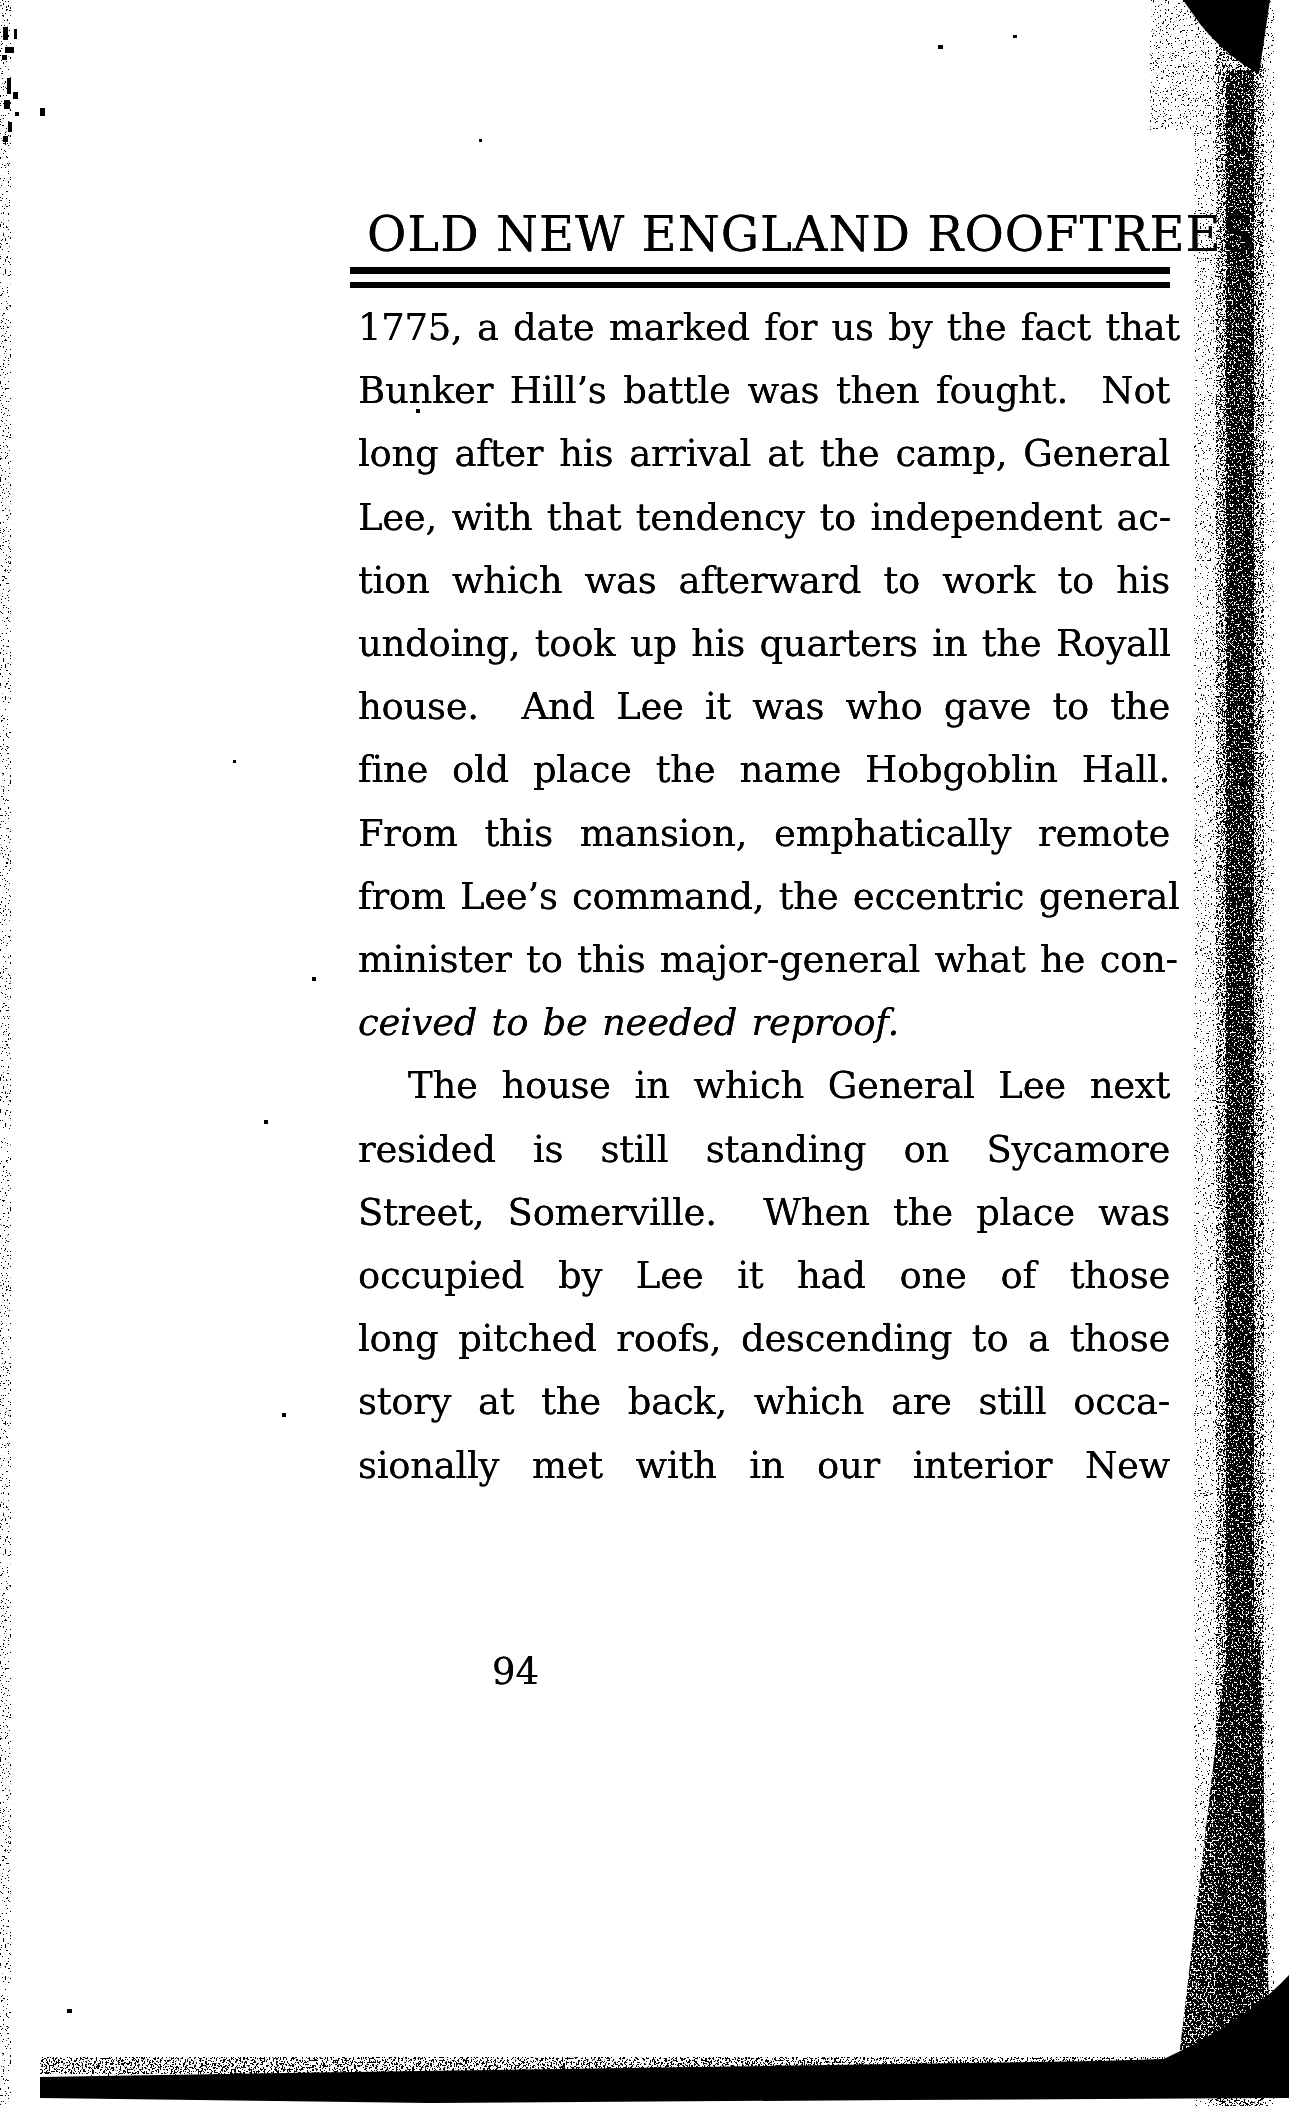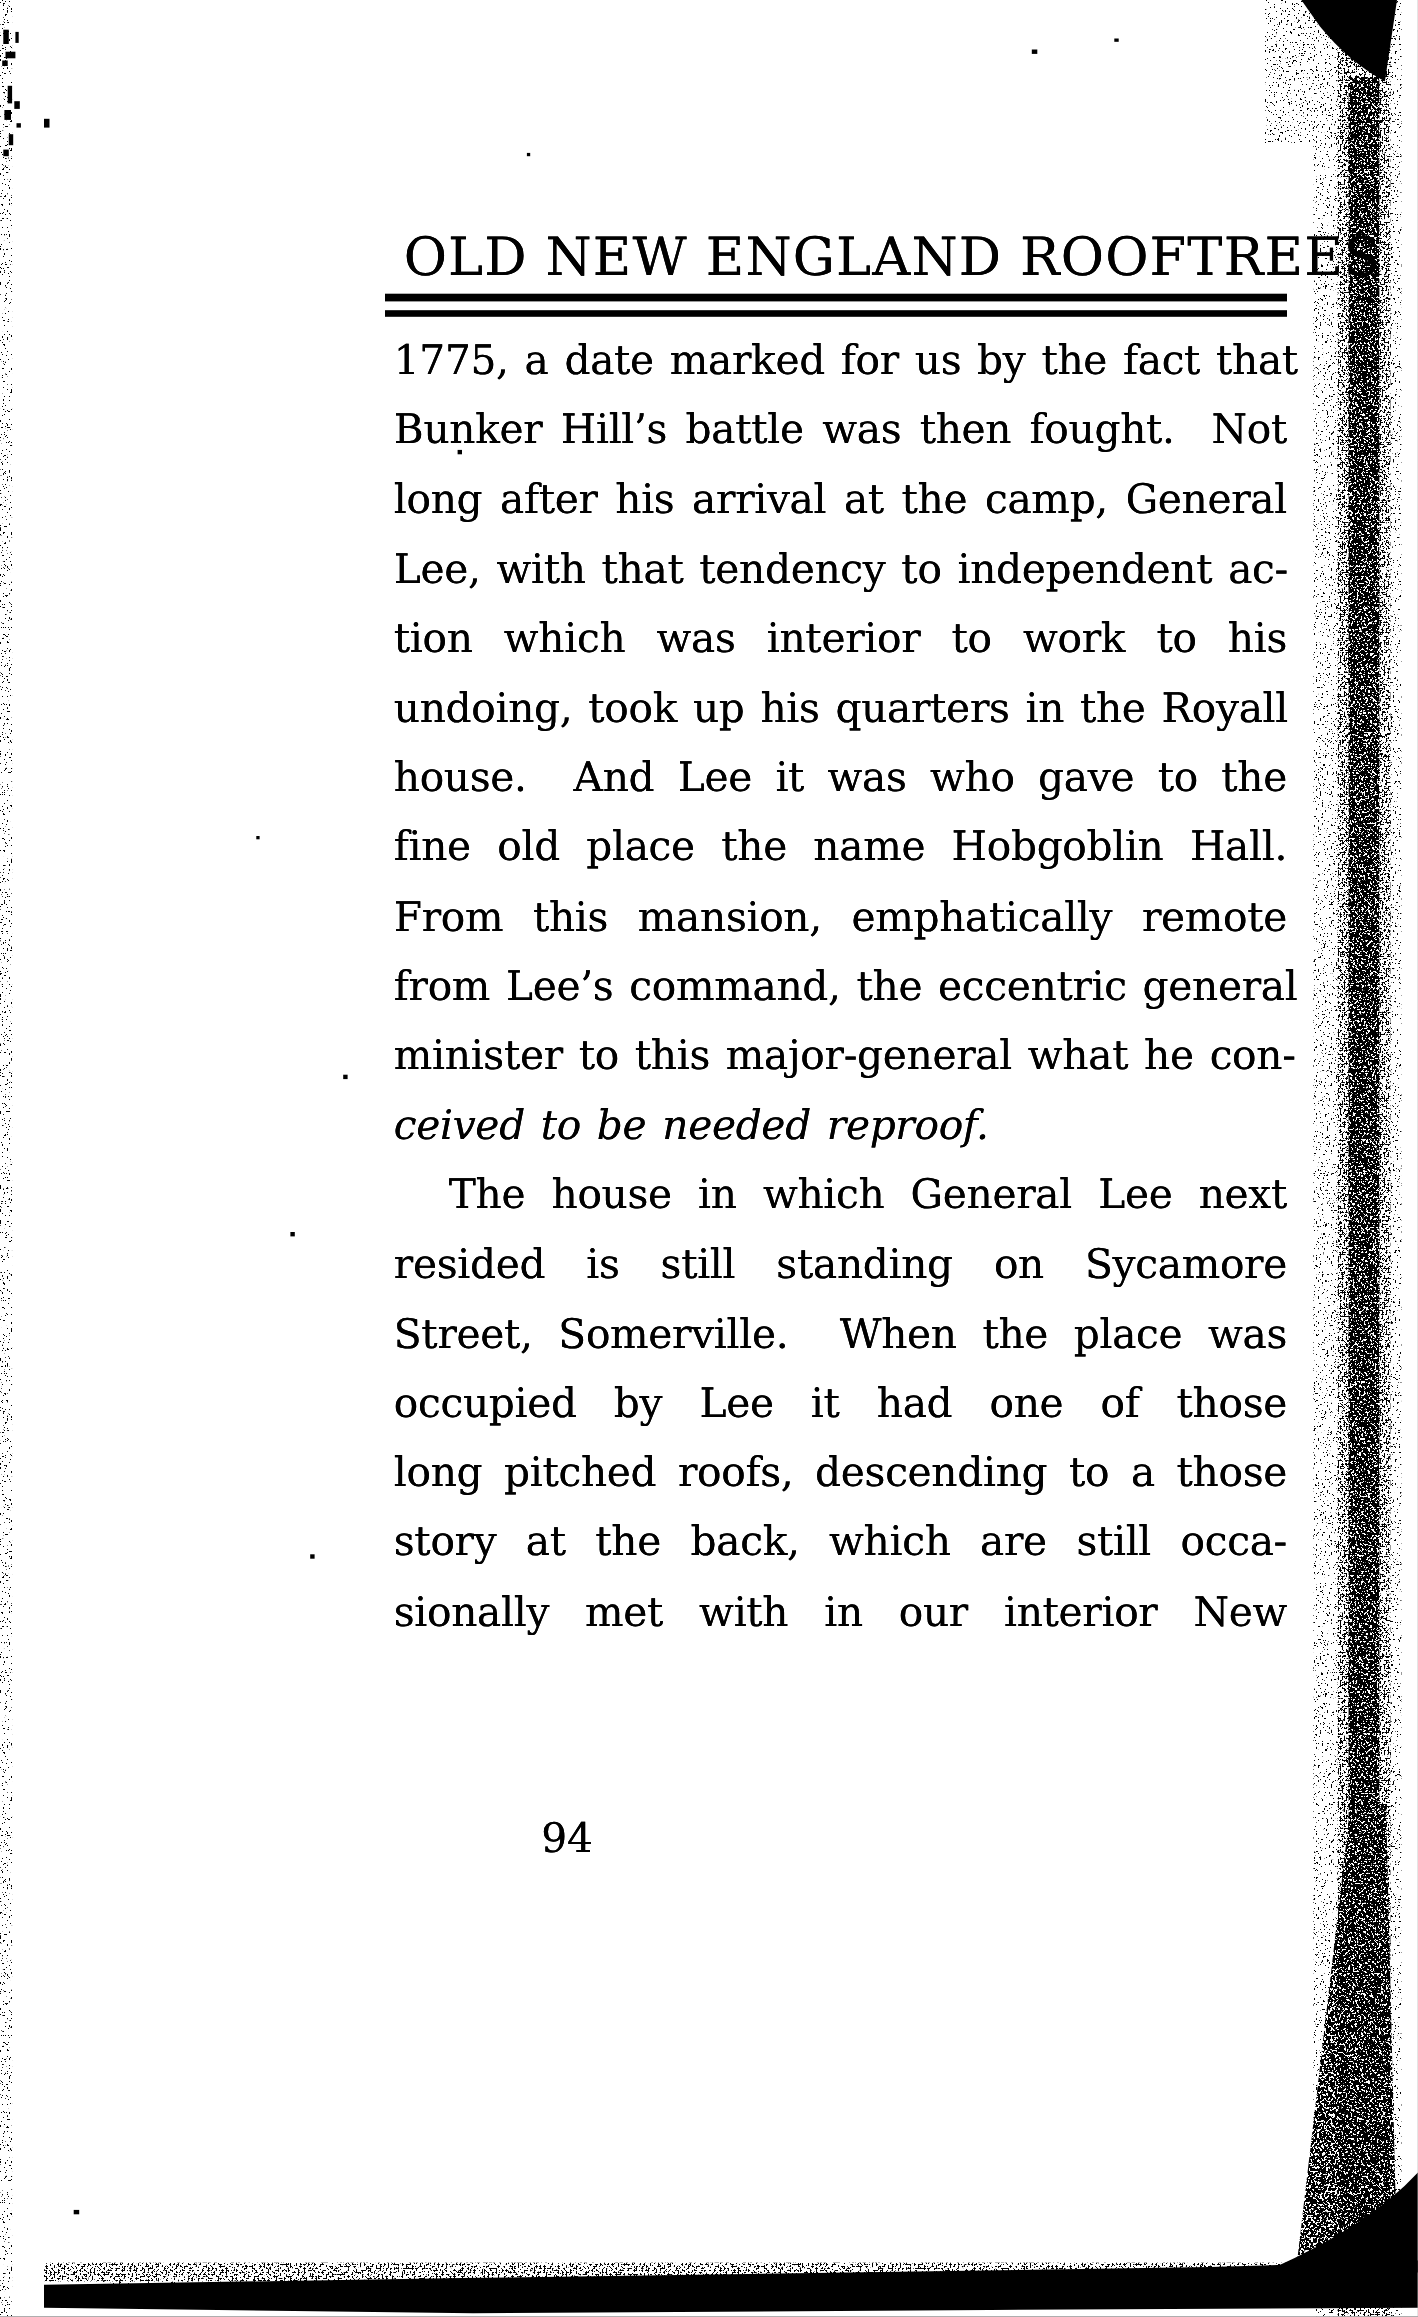--- a/index.html
+++ b/index.html
@@ -65,21 +65,21 @@
   <div class="header-title">OLD NEW ENGLAND ROOFTREES</div>
 
   <div class="header-rule"></div>
 
   <div class="text-block">
       <div>
         <div class="line">1775, a date marked for us by the fact that</div>
         <div class="line">Bunker Hill’s battle was then fought.&nbsp; Not</div>
         <div class="line">long after his arrival at the camp, General</div>
         <div class="line">Lee, with that tendency to independent ac-</div>
-        <div class="line">tion which was interior to work to his</div>
+        <div class="line">tion which was afterward to work to his</div>
         <div class="line">undoing, took up his quarters in the Royall</div>
         <div class="line">house.&nbsp; And Lee it was who gave to the</div>
         <div class="line">fine old place the name Hobgoblin Hall.</div>
         <div class="line">From this mansion, emphatically remote</div>
         <div class="line">from Lee’s command, the eccentric general</div>
         <div class="line">minister to this major-general what he con-</div>
         <div class="line flush">ceived to be needed reproof.</div>
       </div>
       <div>
         <div class="line indent">The house in which General Lee next</div>

